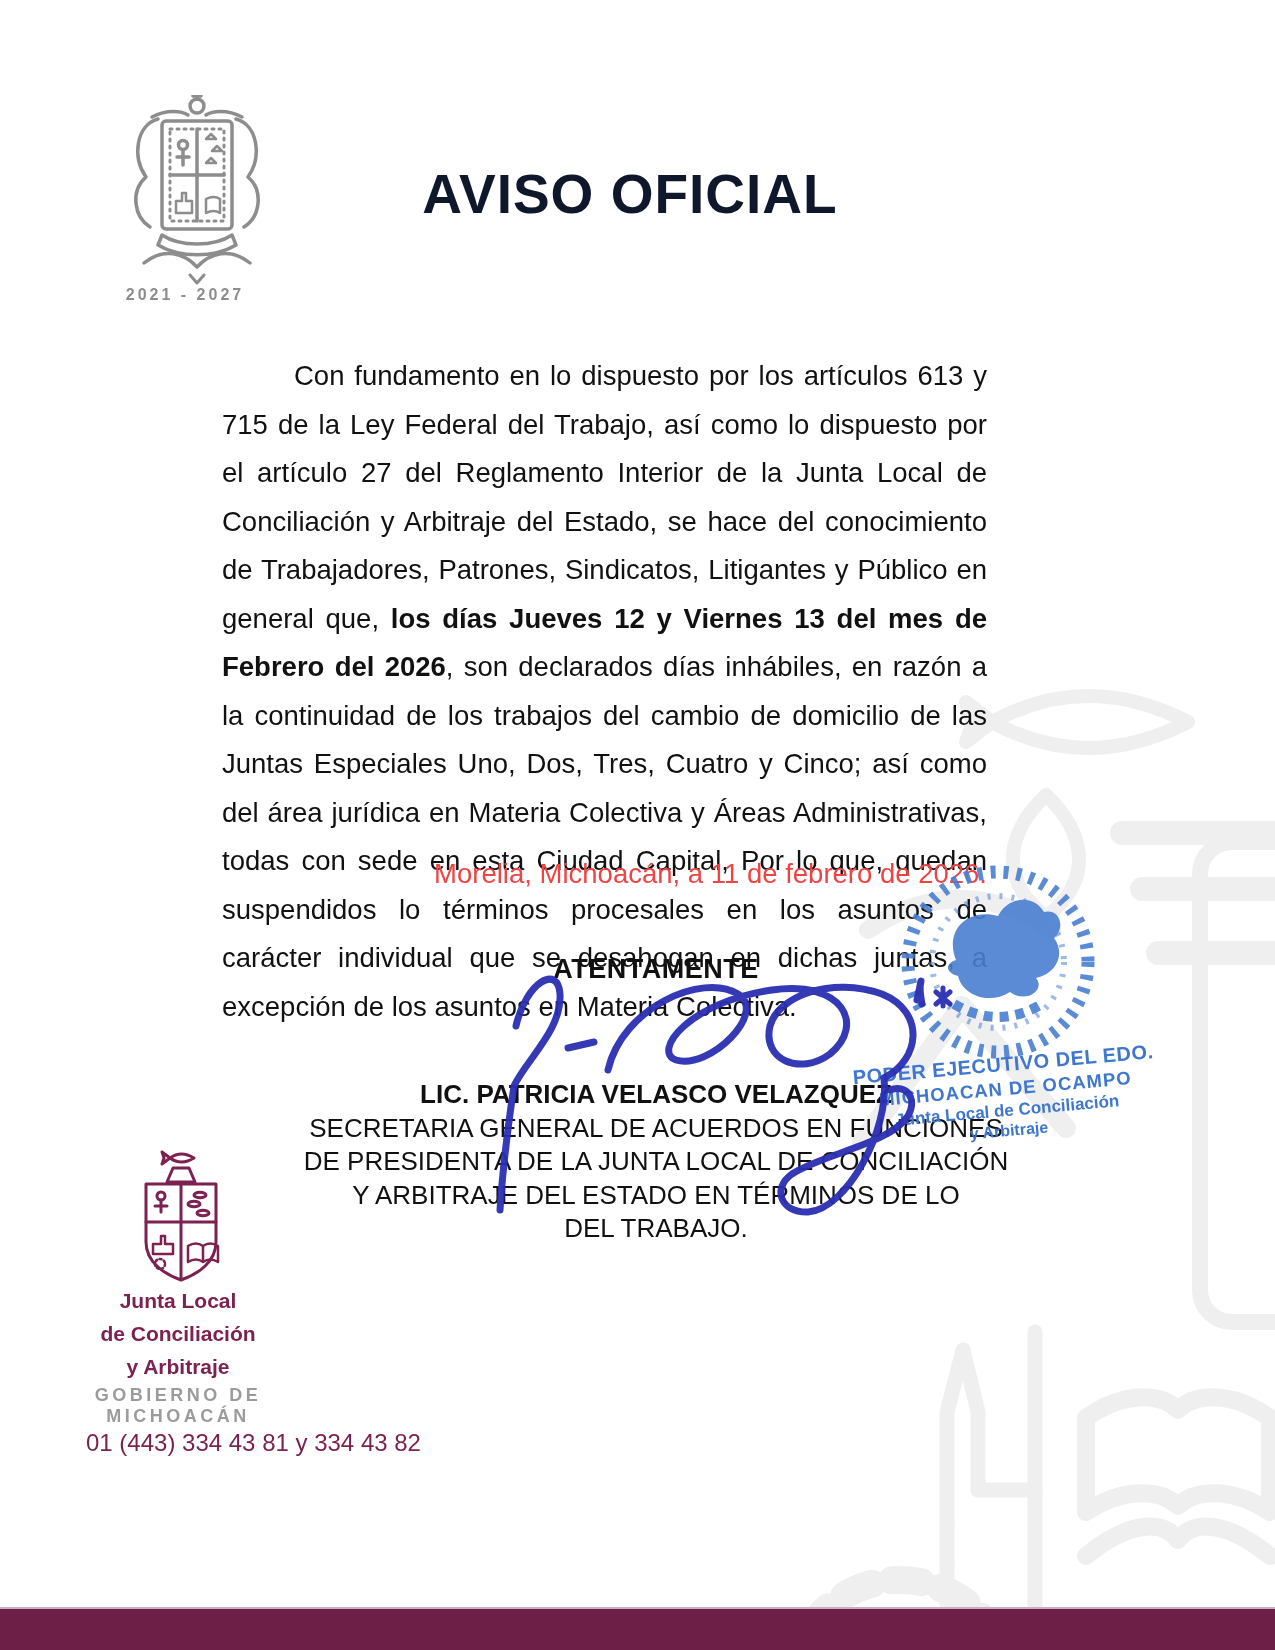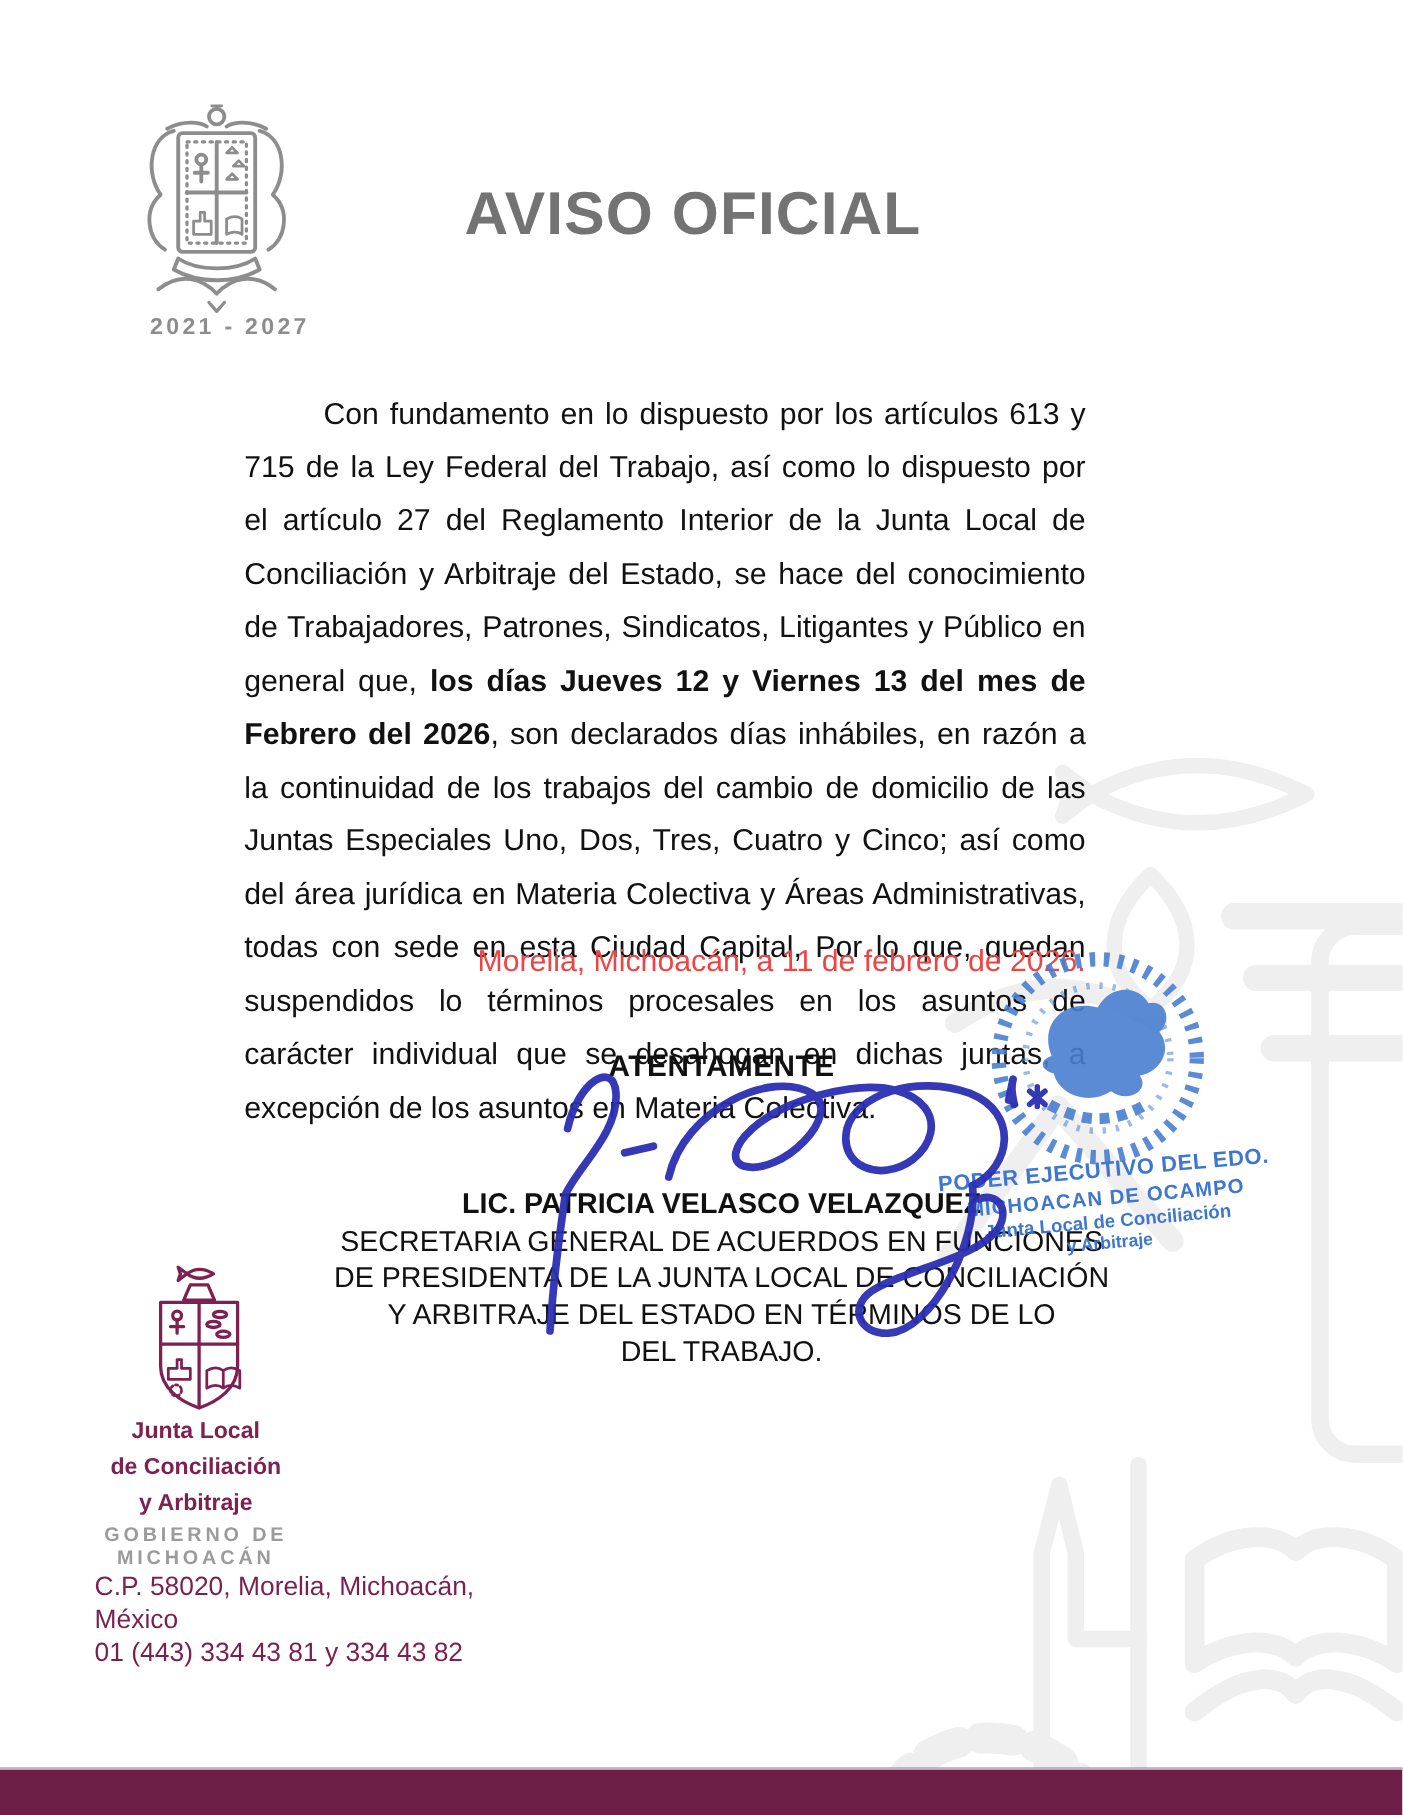--- a/index.html
+++ b/index.html
@@ -7,24 +7,24 @@
     width:1275px;height:1650px;position:relative;overflow:hidden;
     background:#ffffff;
     font-family:"Liberation Sans","DejaVu Sans",sans-serif;
     color:#1a1a1a;
   }
   .abs{position:absolute;}
   
   #watermark{left:0;top:0;width:1275px;height:1650px;pointer-events:none;}
   
   #emblem{left:122px;top:95px;width:150px;height:200px;}
-  #term{left:124px;top:286px;width:170px;text-align:center;
-        font-weight:bold;font-size:21px;letter-spacing:3px;color:#8e8d8d;}
+  #term{left:100px;top:286px;width:170px;text-align:center;
+        font-weight:bold;font-size:16px;letter-spacing:3px;color:#8e8d8d;}
   #doc-title{left:300px;top:162px;width:660px;text-align:center;
-        font-weight:bold;font-size:55px;letter-spacing:1px;color:#737373;}
+        font-weight:bold;font-size:55px;letter-spacing:1px;color:#0f172a;}
   
   #body-text{left:222px;top:352px;width:765px;
         font-size:27.5px;line-height:48.5px;text-align:justify;color:#111;}
   #body-text p{margin:0;text-indent:72px;}
   #dateline{left:222px;top:858px;width:765px;text-align:right;
         font-size:27.5px;color:#ef4444;}
   
   #atentamente{left:286px;top:954px;width:740px;text-align:center;
         font-weight:bold;font-size:27px;letter-spacing:.5px;color:#111;}
   #sig-name-block{left:286px;top:1078px;width:740px;text-align:center;
@@ -174,17 +174,16 @@
 </svg>
 
 <div id="footer-org" class="abs">
   <div>Junta Local</div>
   <div>de Conciliación</div>
   <div>y Arbitraje</div>
 </div>
 <div id="footer-gov" class="abs">GOBIERNO DE MICHOACÁN</div>
 
 <div id="footer-address" class="abs">
-  <div>C.P. 58020, Morelia, Michoacán, México</div>
   <div>01 (443) 334 43 81 y 334 43 82</div>
 </div>
 
 <div id="bottom-bar" class="abs"></div>
 
 </body></html>

